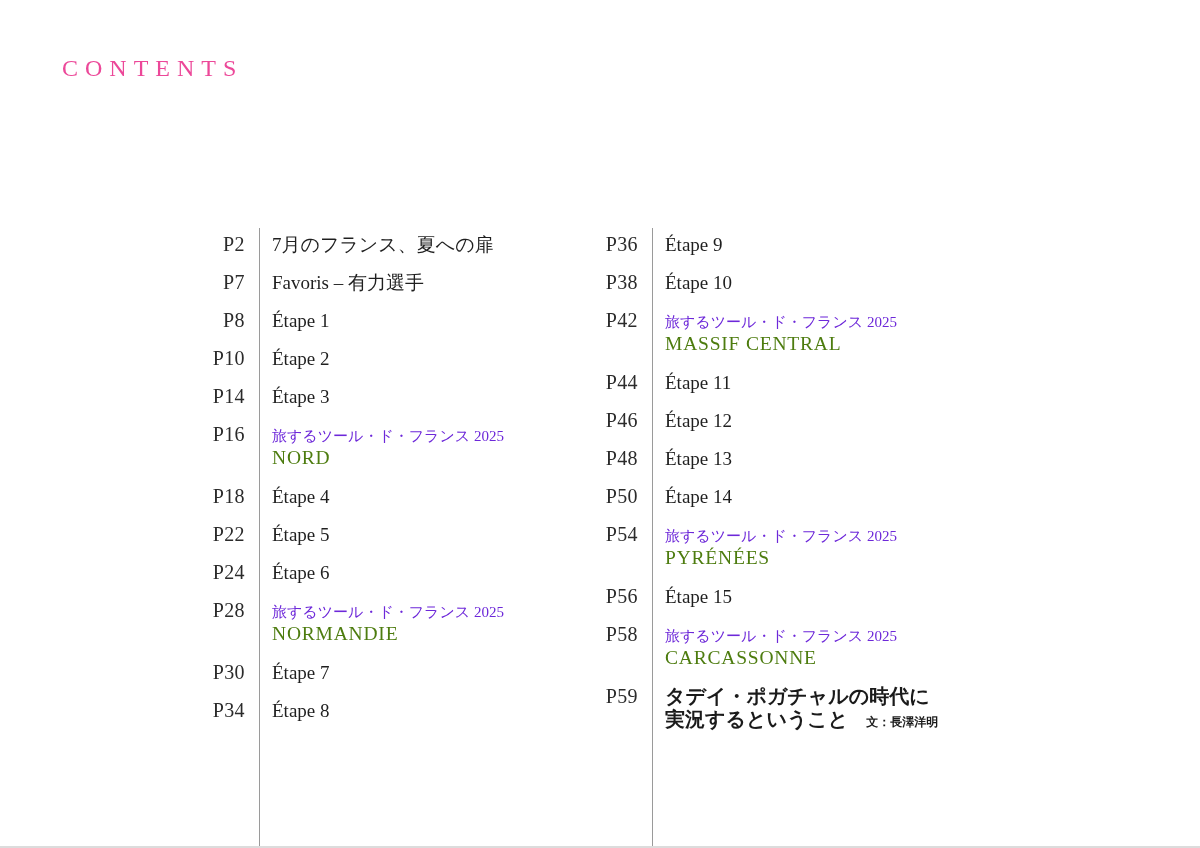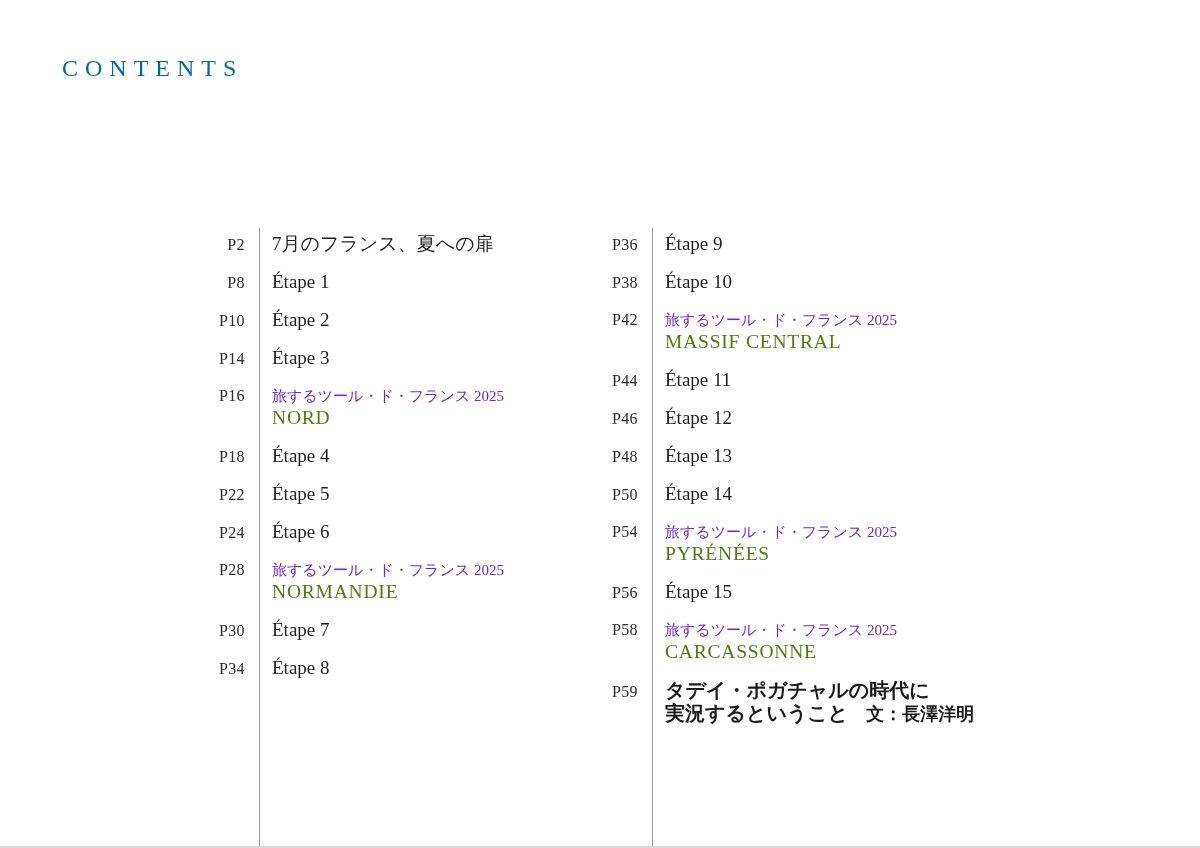--- a/index.html
+++ b/index.html
@@ -13,21 +13,21 @@
     color: #1f1f1f;
     overflow: hidden;
   }
 
   .page-title {
     position: absolute;
     left: 62px;
     top: 55px;
     font-size: 24px;
     letter-spacing: 7px;
-    color: #0369a1;
+    color: #ec4899;
     font-weight: 400;
     text-align: right;
   }
 
   .toc-col {
     position: absolute;
     top: 226px;
     height: 622px;
     padding-top: 7px;
   }
@@ -45,21 +45,21 @@
 
   .entry {
     display: flex;
     align-items: baseline;
     margin-bottom: 15px;
   }
   .num {
     flex: 0 0 52px;
     width: 52px;
     text-align: right;
-    font-size: 16px;
+    font-size: 20px;
     line-height: 22px;
     letter-spacing: 0.4px;
     color: #2b2b2b;
   }
   .title-wrap { margin-left: 27px; display: flex; flex-direction: column; }
   .t-main {
     font-size: 19px;
     line-height: 22px;
     color: #1f1f1f;
   }
@@ -78,21 +78,21 @@
     font-family: "Liberation Sans", "DejaVu Sans", sans-serif;
     font-weight: 700;
     font-size: 20px;
     line-height: 23px;
     color: #1a1a1a;
   }
   .bold-line2 { display: flex; align-items: baseline; }
   .byline {
     font-family: "Liberation Sans", "DejaVu Sans", sans-serif;
     font-weight: 600;
-    font-size: 18px;
+    font-size: 12px;
     margin-left: 18px;
     color: #1a1a1a;
     white-space: nowrap;
   }
   .page-bottom-edge {
     position: absolute;
     left: 0; bottom: 0;
     width: 100%; height: 2px;
     background: #dcdcdc;
   }
@@ -102,20 +102,26 @@
 
 <h1 class="page-title">CONTENTS</h1>
 
 <div class="toc-col left">
   <div class="vline"></div>
 
   <div class="entry">
     <span class="num">P2</span>
     <span class="title-wrap">
         <span class="t-main">7月のフランス、夏への扉</span>
+      </span>
+  </div>
+  <div class="entry">
+    <span class="num">P7</span>
+    <span class="title-wrap">
+        <span class="t-main">Favoris – 有力選手</span>
       </span>
   </div>
   <div class="entry">
     <span class="num">P8</span>
     <span class="title-wrap">
         <span class="t-main">Étape 1</span>
       </span>
   </div>
   <div class="entry">
     <span class="num">P10</span>

